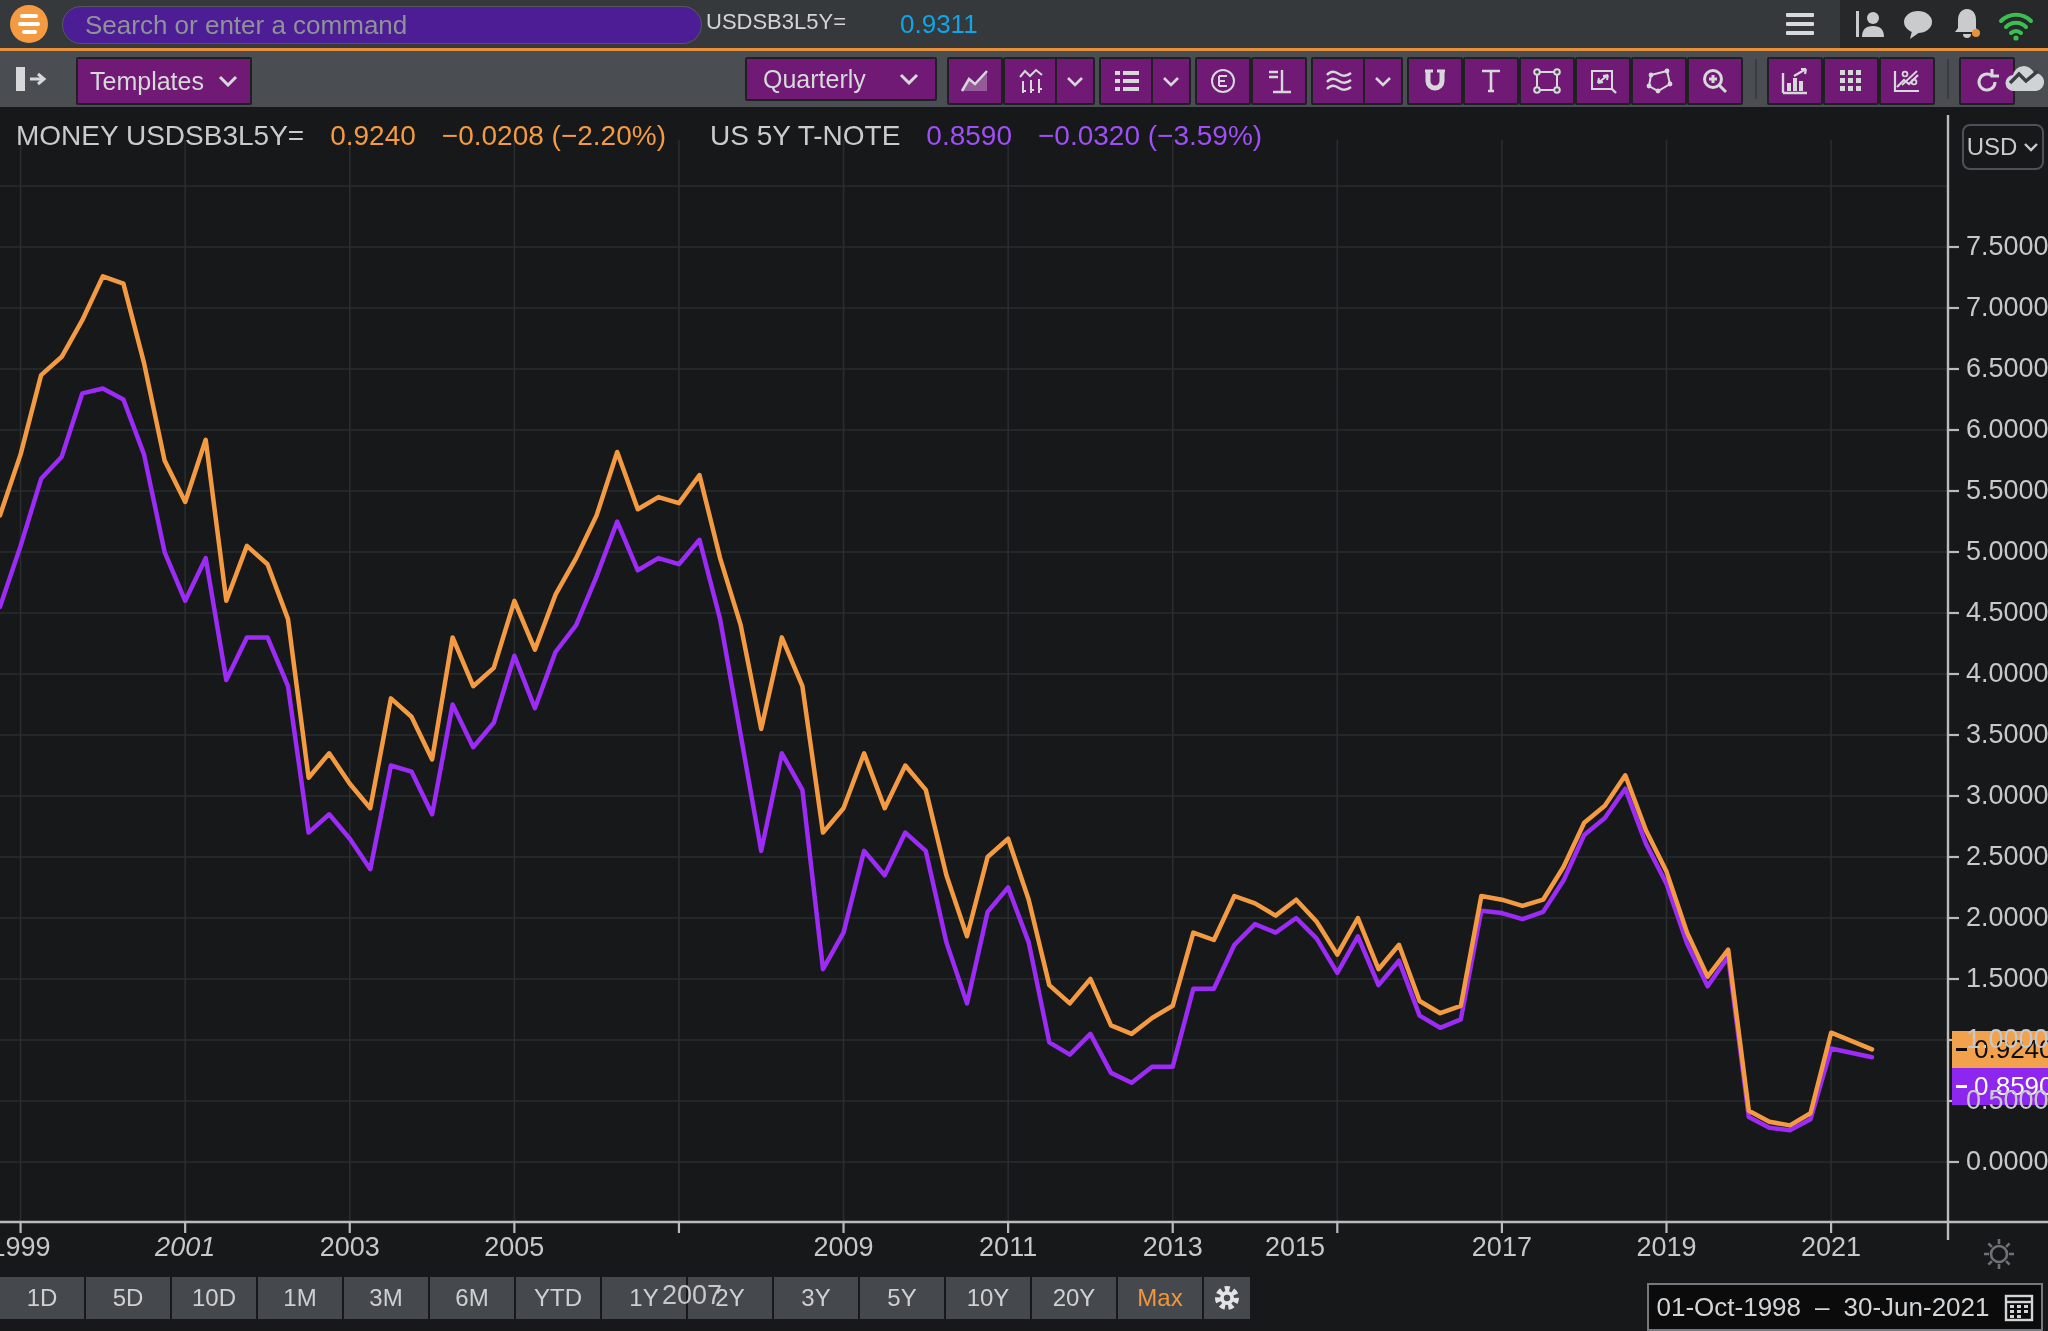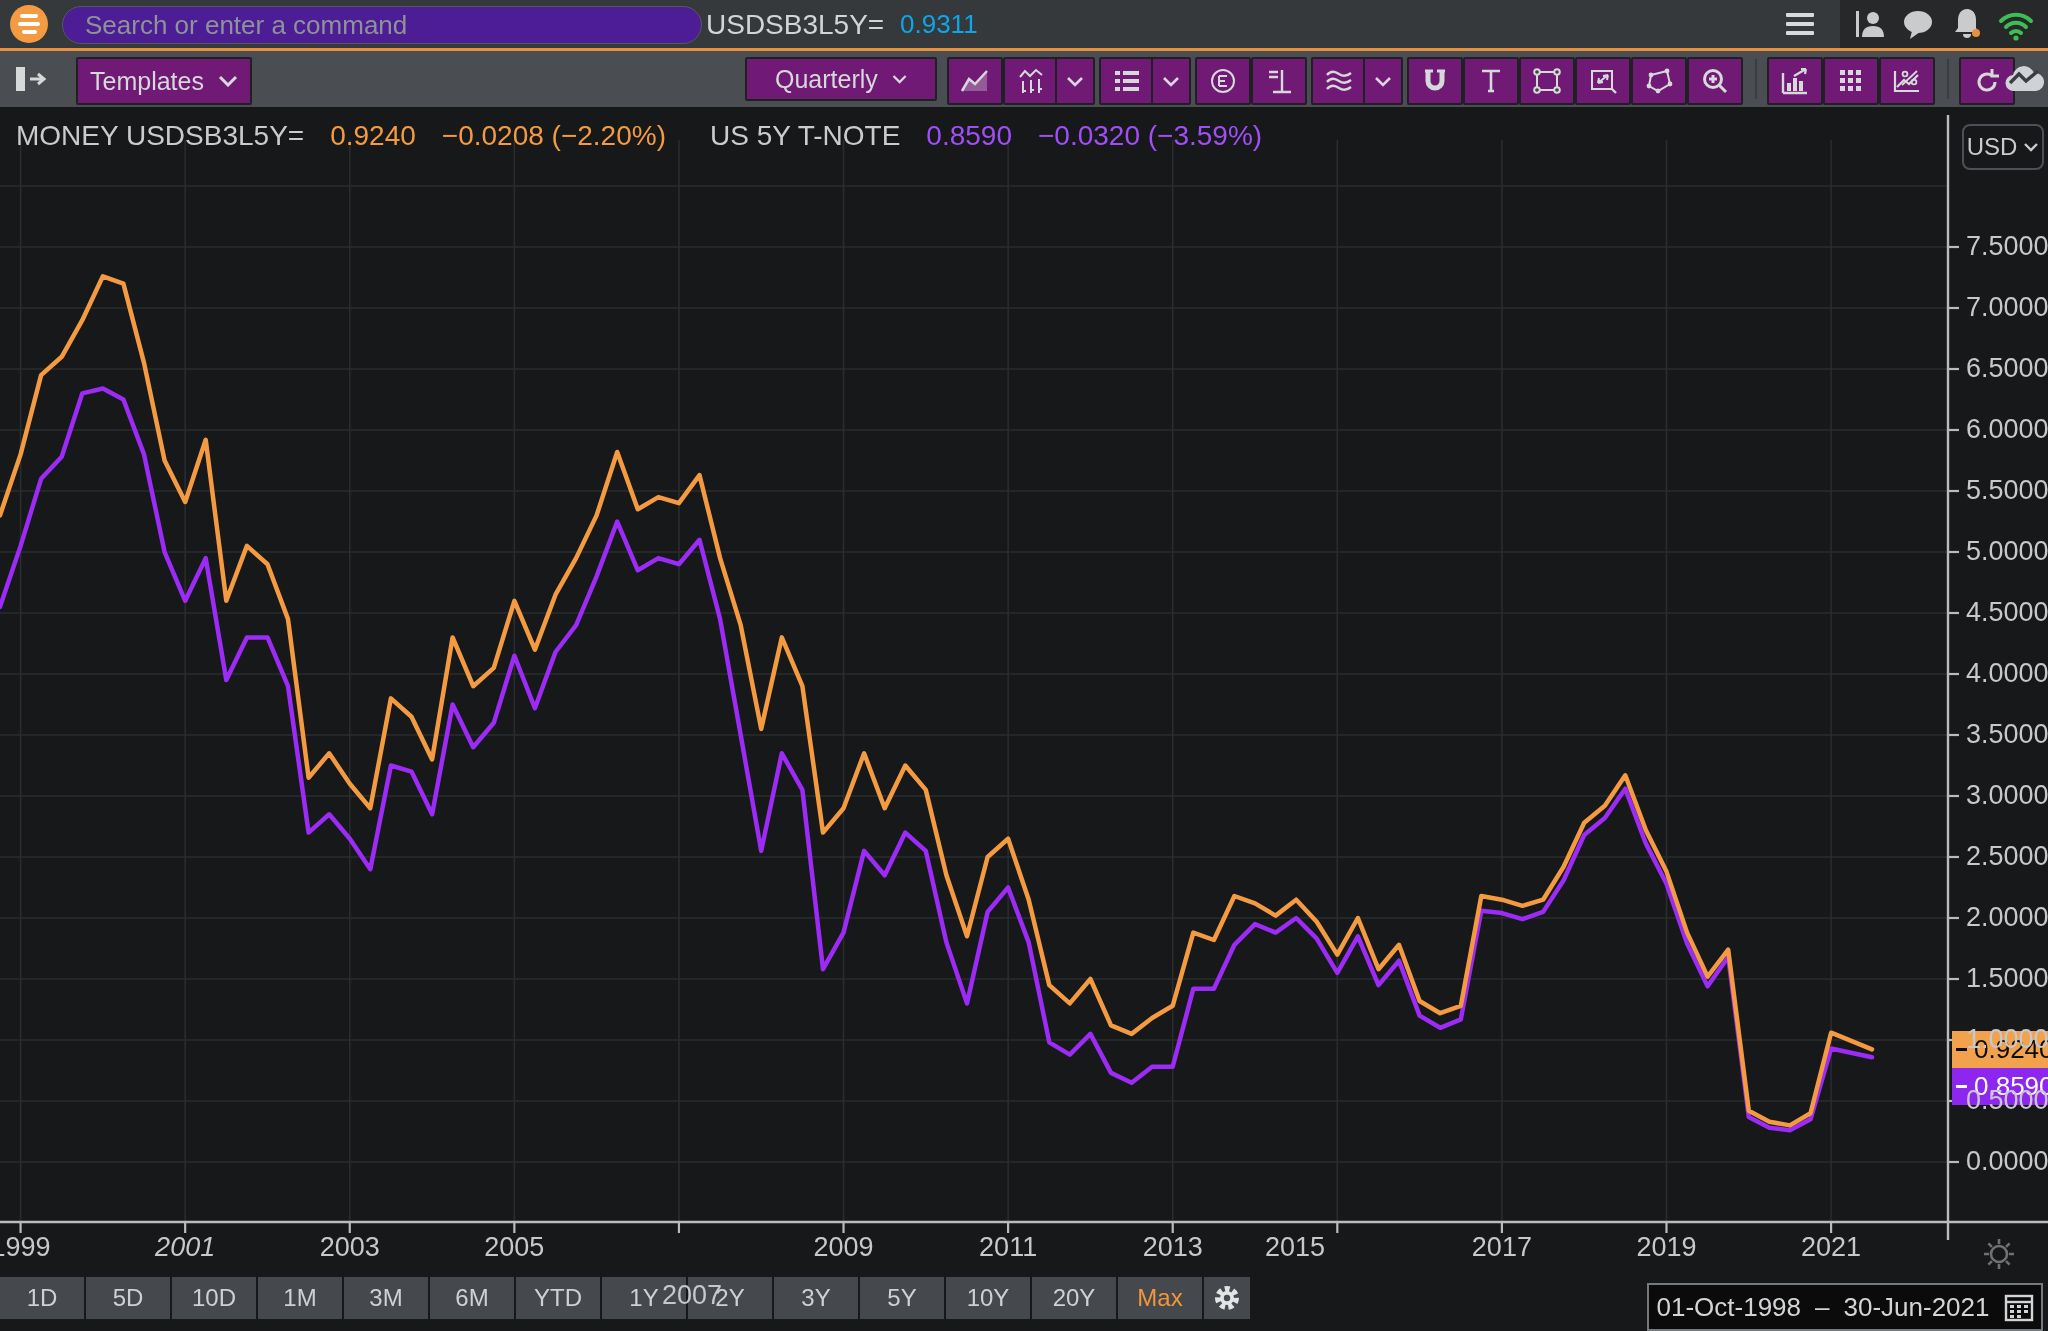--- a/index.html
+++ b/index.html
@@ -8,21 +8,21 @@
   
   .topbar{position:absolute;left:0;top:0;width:2048px;height:48px;background:#35393c;}
   .topbar-accent{position:absolute;left:0;top:48px;width:2048px;height:3px;background:#e8913c;}
   .logo{position:absolute;left:10px;top:5px;width:38px;height:38px;border-radius:50%;
         background:#f49b42;display:flex;flex-direction:column;justify-content:center;align-items:center;gap:4px;}
   .logo i{display:block;height:4px;border-radius:2px;background:#fff;}
   .logo i:nth-child(1){width:18px}.logo i:nth-child(2){width:22px}.logo i:nth-child(3){width:15px}
   .search{position:absolute;left:62px;top:6px;width:616px;height:36px;border-radius:19px;
           background:#4c1d95;border:1px solid #55595d;display:flex;align-items:center;padding-left:22px;
           font-size:26px;color:#8f9397;}
-  .ticker{position:absolute;left:706px;top:9px;font-size:28px;color:#d2d4d6;}
+  .ticker{position:absolute;left:706px;top:9px;font-size:22px;color:#d2d4d6;}
   .ticker-val{position:absolute;left:900px;top:9px;font-size:26px;color:#0ea5e9;}
   .hamb{position:absolute;left:1786px;top:13px;width:28px;display:flex;flex-direction:column;gap:5px;cursor:pointer;}
   .hamb i{height:4px;background:#d8dadc;border-radius:1px;}
   .top-right{position:absolute;left:1840px;top:0;width:208px;height:48px;background:#26282a;
              display:flex;align-items:center;justify-content:space-evenly;}
   
   .toolbar{position:absolute;left:0;top:51px;width:2048px;height:56px;background:#4a4e52;}
   .tbtn{position:absolute;top:6px;height:44px;background:#701a75;border:2px solid #1e2022;border-radius:2px;
         display:flex;align-items:center;justify-content:center;color:#d6d8da;cursor:pointer;}
   .tbtn.txt{font-size:25px;gap:14px;}
@@ -109,21 +109,21 @@
       <rect x="2" y="2" width="9" height="24" fill="#d6d8da"></rect>
       <path d="M16 14 h12 M24 9 l6 5 -6 5" stroke="#d6d8da" stroke-width="3" fill="none"></path>
     </svg>
     <div class="tbtn txt" style="left:76px;width:172px">
       <span>Templates</span>
       <svg width="20" height="12" viewBox="0 0 20 12">
           <path d="M2 2 L10 10 L18 2" stroke="#d6d8da" stroke-width="3" fill="none"></path>
         </svg>
     </div>
 
-    <div class="tbtn txt" style="left:745px;width:192px;justify-content:space-between;padding:0 28px;box-sizing:border-box">
+    <div class="tbtn txt" style="left:745px;width:192px;justify-content:space-between;padding:0 16px;box-sizing:border-box">
       <span>Quarterly</span>
       <svg width="20" height="12" viewBox="0 0 20 12">
           <path d="M2 2 L10 10 L18 2" stroke="#d6d8da" stroke-width="3" fill="none"></path>
         </svg>
     </div>
 
     <div class="tbtn" style="left:947px;width:52px">
       <svg width="30" height="28" viewBox="0 0 30 28">
         <path d="M2 24 L9 12 L15 17 L27 4" stroke="#d6d8da" stroke-width="2.5" fill="none"></path>
         <path d="M2 24 L9 12 L15 17 L27 4 L27 24 Z" fill="#d6d8da" opacity="0.35"></path>

